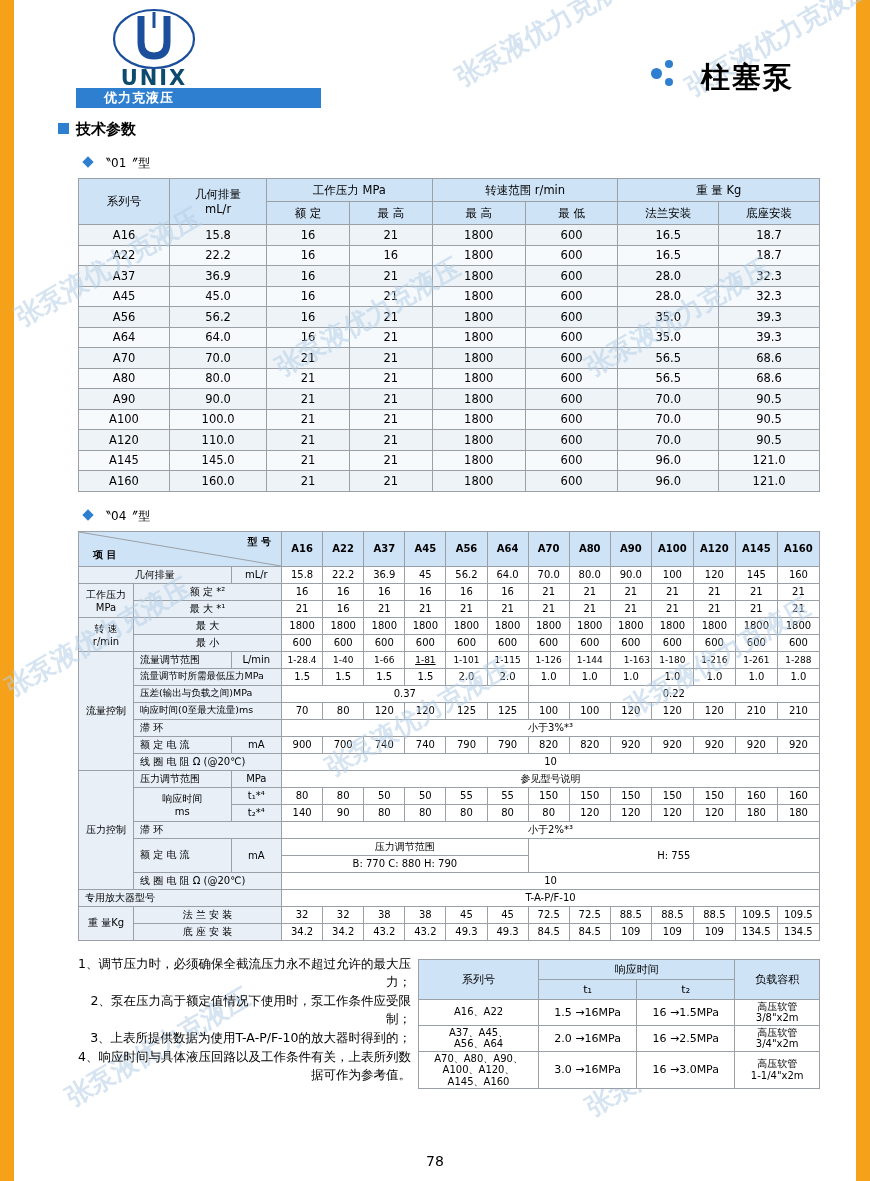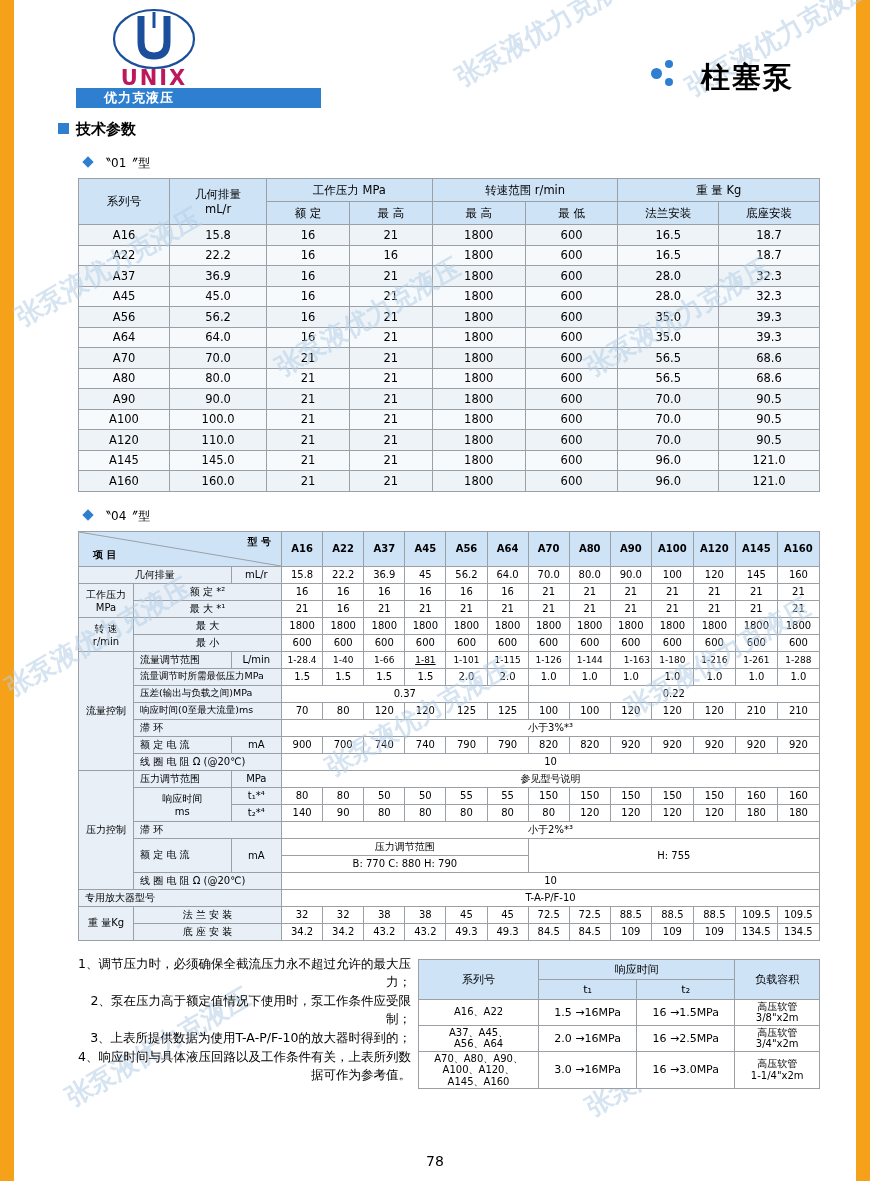--- a/index.html
+++ b/index.html
@@ -15,21 +15,21 @@
     position:absolute;top:0;bottom:0;width:14px;background:#f5a11a;
   }
   .edge-left{left:0;}
   .edge-right{right:0;}
   .page{position:absolute;left:14px;right:14px;top:0;bottom:0;}
 
   
   .header{position:relative;height:112px;}
   .logo-wrap{position:absolute;left:80px;top:8px;width:120px;text-align:center;}
   .logo-svg{display:block;margin:0 auto;}
-  .logo-text{font-size:21px;font-weight:bold;letter-spacing:2px;color:#be185d;margin-top:-4px;}
+  .logo-text{font-size:21px;font-weight:bold;letter-spacing:2px;color:#0c4a6e;margin-top:-4px;}
   .brand-bar{
     position:absolute;left:62px;top:88px;width:245px;height:20px;
     background:#2f7fd1;color:#fff;font-size:13px;font-weight:bold;
     line-height:20px;padding-left:28px;box-sizing:border-box;
     letter-spacing:1px;
   }
   .title-right{
     position:absolute;right:62px;top:58px;
     font-size:29px;font-weight:bold;color:#000;letter-spacing:2px;
   }

